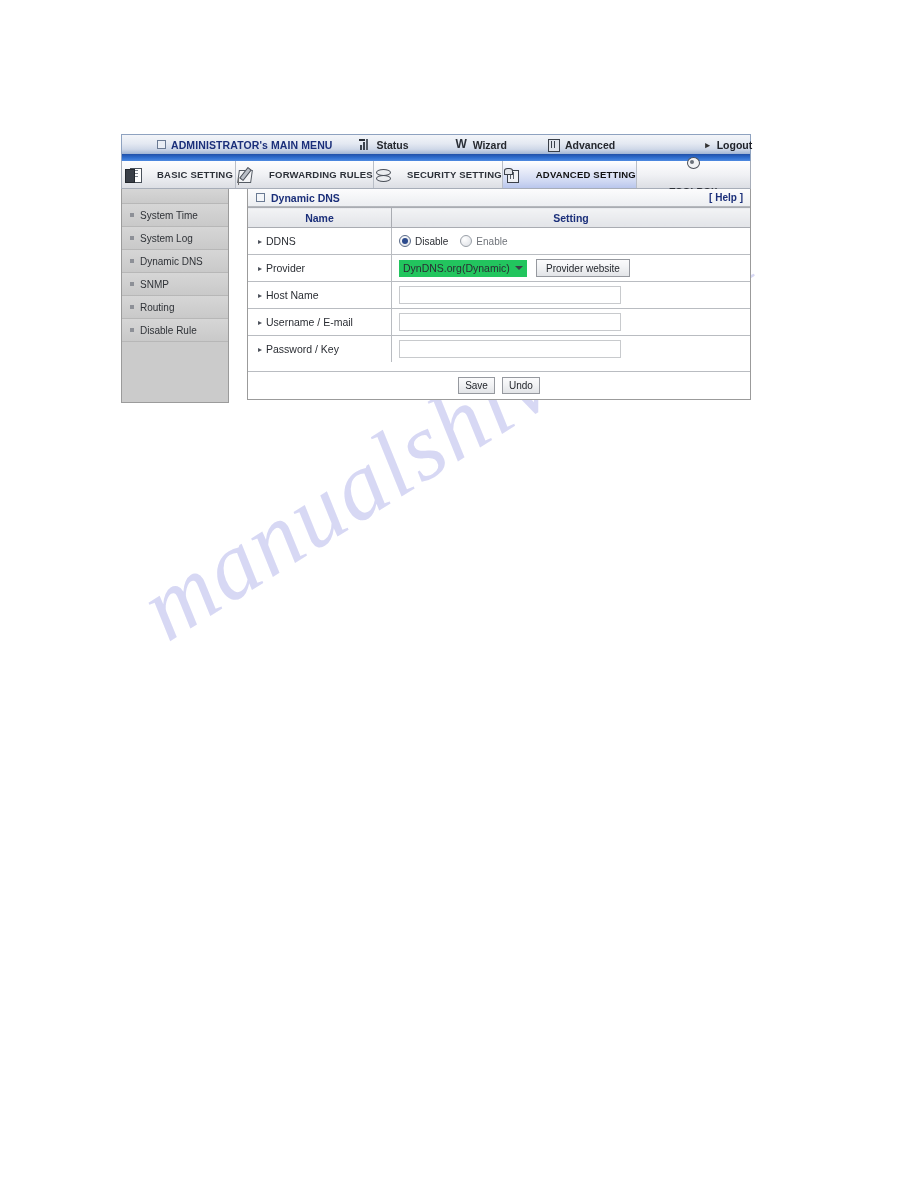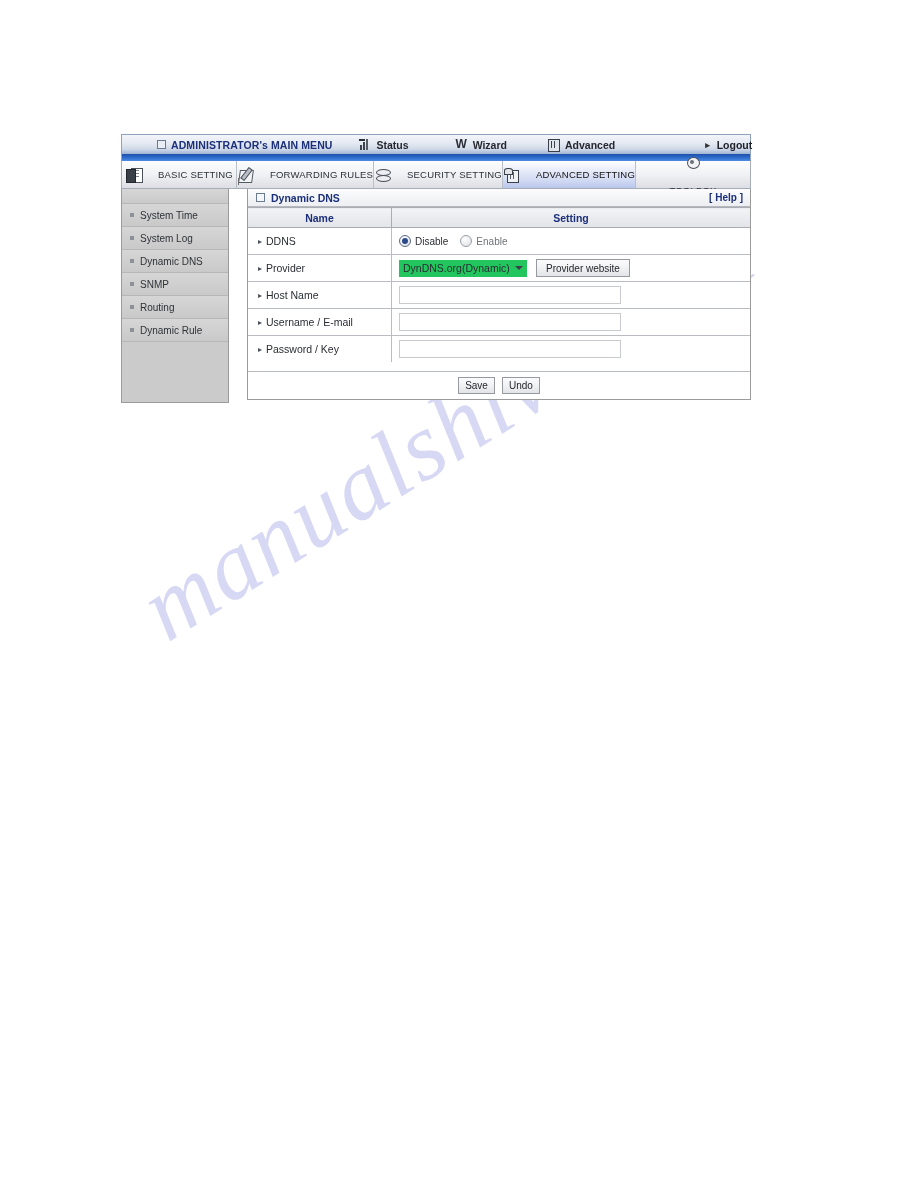--- a/index.html
+++ b/index.html
@@ -145,21 +145,21 @@
     border-top: none;
   }
   .tab {
     flex: 1;
     display: flex;
     align-items: center;
     justify-content: center;
     gap: 15px;
     border-right: 1px solid #b9bec7;
     font-size: 9.5px;
-    font-weight: normal;
+    font-weight: bold;
     letter-spacing: .2px;
     color: #2c3038;
     white-space: nowrap;
     background: transparent;
   }
   .tab:last-child { border-right: none; flex-direction: column; }
   .tab.active {
     background: linear-gradient(to bottom, #ffffff 0%, #e8ecf9 35%, #cfd8f2 75%, #b9c6ec 100%);
     color: #111;
   }
@@ -513,21 +513,21 @@
       <div class="sb-item">
         <span class="sb-bullet"></span>
         <span>SNMP</span>
       </div>
       <div class="sb-item">
         <span class="sb-bullet"></span>
         <span>Routing</span>
       </div>
       <div class="sb-item">
         <span class="sb-bullet"></span>
-        <span>Dynamic Rule</span>
+        <span>Disable Rule</span>
       </div>
 
       <div class="sb-filler"></div>
     </div>
 
     <div class="spacer-col">
       <span class="tick"></span>
     </div>
 
     <div class="content">

